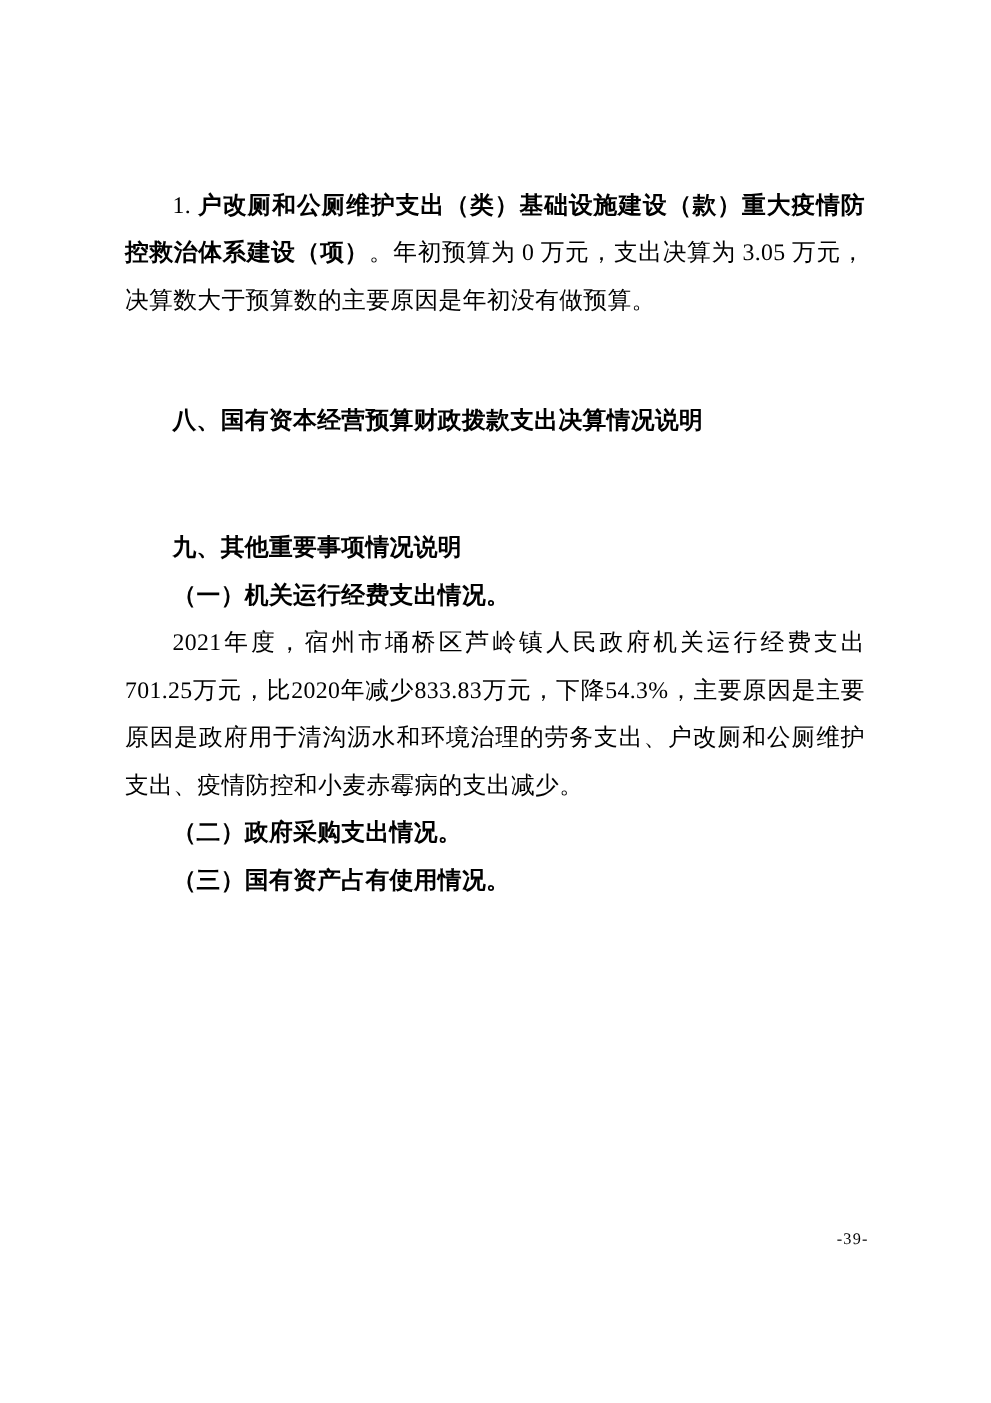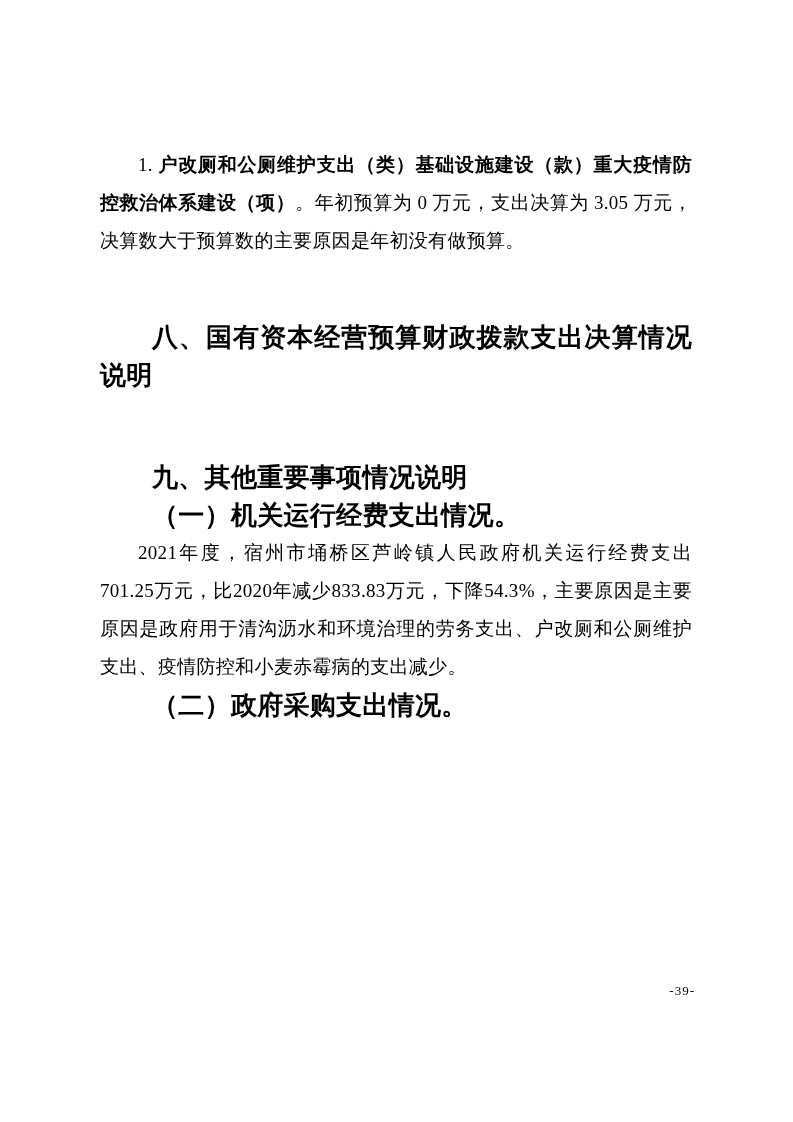--- a/index.html
+++ b/index.html
@@ -29,21 +29,21 @@
     text-align: justify;
     text-indent: 2em;
     letter-spacing: 0.3px;
   }
   .bold-hei {
     font-family: "Liberation Sans", "DejaVu Sans", sans-serif;
     font-weight: bold;
   }
   .heading {
     margin: 0;
-    font-size: 26px;
+    font-size: 19px;
     line-height: 38px;
     text-indent: 2em;
     font-family: "Liberation Sans", "DejaVu Sans", sans-serif;
     font-weight: bold;
     text-align: justify;
     letter-spacing: 0.3px;
   }
   .gap-1 { height: 58px; }
   .gap-2 { height: 64px; }
   .page-number {
@@ -72,17 +72,18 @@
 
     <h3 class="heading">九、其他重要事项情况说明</h3>
 
     <h3 class="heading">（一）机关运行经费支出情况。</h3>
 
     <p class="para">2021年度，宿州市埇桥区芦岭镇人民政府机关运行经费支出701.25万元，比2020年减少833.83万元，下降54.3%，主要原因是主要原因是政府用于清沟沥水和环境治理的劳务支出、户改厕和公厕维护支出、疫情防控和小麦赤霉病的支出减少。</p>
 
     <h3 class="heading">（二）政府采购支出情况。</h3>
 
 
+    <h3 class="heading">（三）国有资产占有使用情况。</h3>
 
   </div>
 
   <div class="page-number">-39-</div>
 </div>
 
 </body></html>

